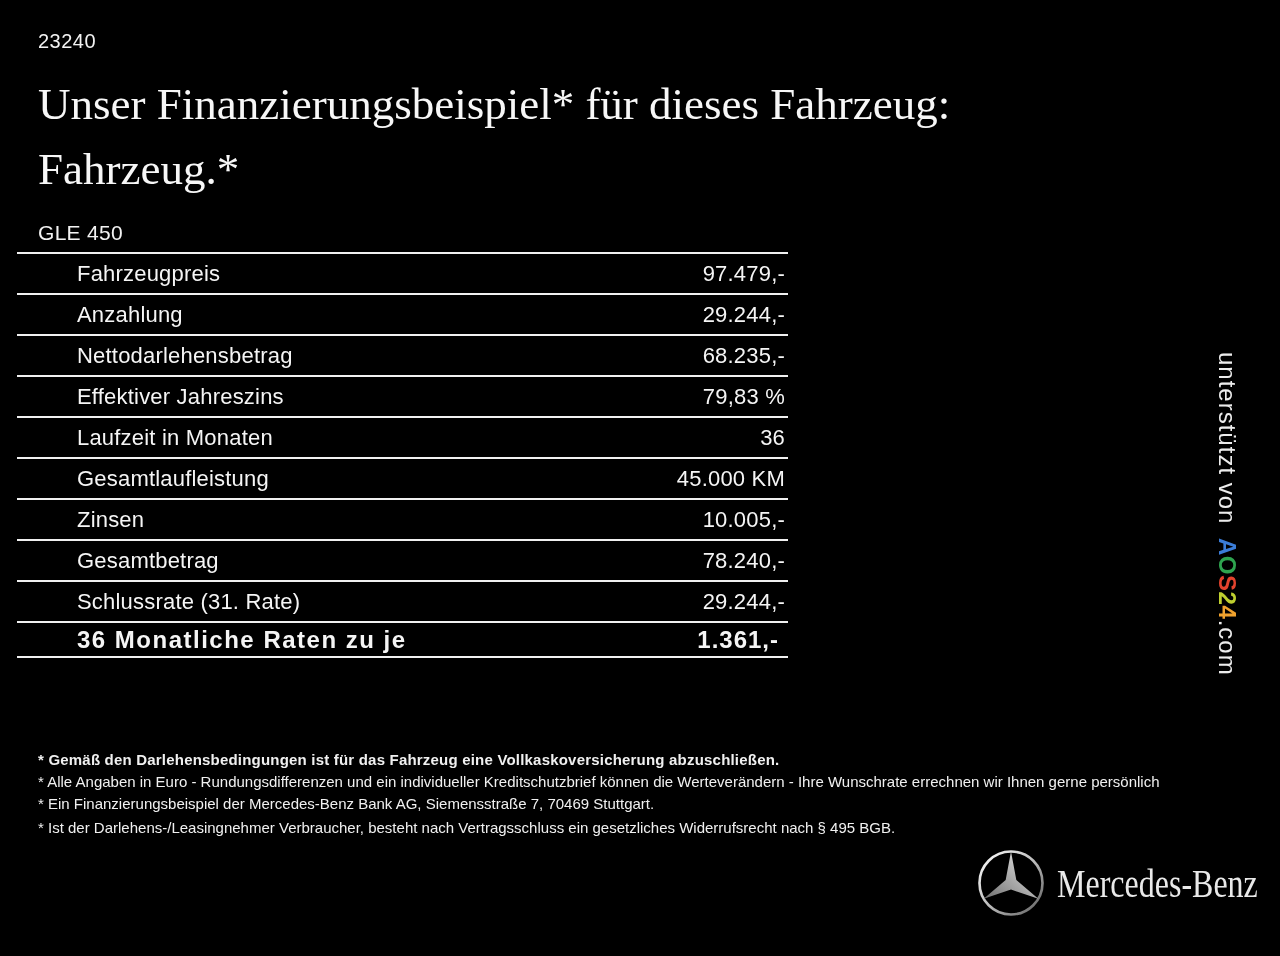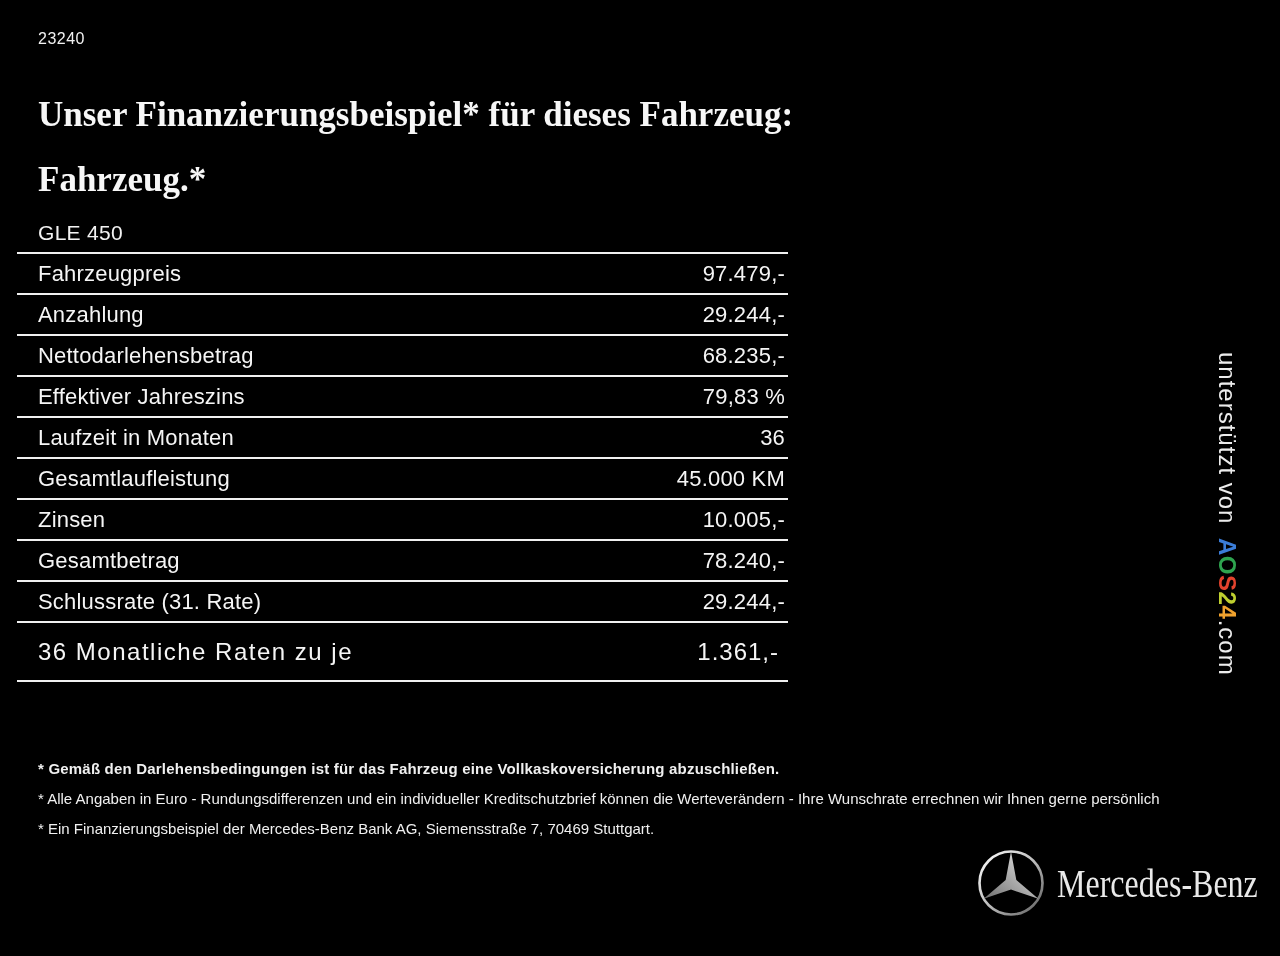--- a/index.html
+++ b/index.html
@@ -12,28 +12,28 @@
     position: relative;
   }
   .page {
     position: absolute; inset: 0;
     width: 1280px; height: 956px;
     background: #000000;
   }
 
   .doc-number {
     position: absolute; left: 38px; top: 30px;
-    font-size: 16px; letter-spacing: 0.5px; color: #f2f2f2;
+    font-size: 20px; letter-spacing: 0.5px; color: #f2f2f2;
   }
 
   .title {
-    position: absolute; left: 38px; top: 82px;
+    position: absolute; left: 38px; top: 72px;
     font-family: "Liberation Serif", serif;
-    font-weight: 700;
-    font-size: 35px; line-height: 65px;
+    font-weight: 400;
+    font-size: 45px; line-height: 65px;
     color: #f7f7f7;
     white-space: nowrap;
   }
 
   .model {
     position: absolute; left: 38px; top: 221px;
     font-size: 21px; letter-spacing: 0.3px; color: #f2f2f2; text-align: right;
   }
 
   .fin-table {
@@ -41,37 +41,37 @@
     width: 771px;
   }
   .t-row {
     height: 41px;
     border-top: 2px solid #f0f0f0;
     display: flex; justify-content: space-between; align-items: center;
     padding: 0 3px 0 21px;
     font-size: 22px;
     color: #f5f5f5;
   }
-  .t-label { letter-spacing: 0.2px; }
+  .t-label { letter-spacing: 0.2px; margin-left: 39px; }
   .t-value { letter-spacing: 0.2px; }
   .t-total {
-    height: 61px;
+    height: 37px;
     border-bottom: 2px solid #f0f0f0;
-    font-weight: 400;
+    font-weight: 700;
     font-size: 24px;
   }
   .t-total .t-label { letter-spacing: 1.5px; }
   .t-total .t-value { letter-spacing: 1px; padding-right: 6px; }
 
   .footnotes {
     position: absolute; left: 38px; top: 749px;
     font-size: 15px; line-height: 21px; color: #f0f0f0;
     width: 1210px;
   }
-  .fn { margin-bottom: 1px; white-space: nowrap; margin-top: 9px; }
+  .fn { margin-bottom: 1px; white-space: nowrap; }
   .fn-bold { font-weight: 700; letter-spacing: 0.2px; }
   .fn-last { margin-top: 3px; }
 
   .watermark {
     position: absolute; left: 1213px; top: 352px;
     writing-mode: vertical-rl;
     font-size: 24px; letter-spacing: 1px;
     color: #ececec;
     white-space: nowrap;
   }
@@ -150,20 +150,21 @@
     <div class="t-row t-total">
       <span class="t-label">36 Monatliche Raten zu je</span>
       <span class="t-value">1.361,-</span>
     </div>
   </div>
 
   <div class="footnotes">
     <div class="fn fn-bold">* Gemäß den Darlehensbedingungen ist für das Fahrzeug eine Vollkaskoversicherung abzuschließen.</div>
     <div class="fn">* Alle Angaben in Euro - Rundungsdifferenzen und ein individueller Kreditschutzbrief können die Werteverändern - Ihre Wunschrate errechnen wir Ihnen gerne persönlich</div>
     <div class="fn">* Ein Finanzierungsbeispiel der Mercedes-Benz Bank AG, Siemensstraße 7, 70469 Stuttgart.</div>
+    <div class="fn fn-last">* Ist der Darlehens-/Leasingnehmer Verbraucher, besteht nach Vertragsschluss ein gesetzliches Widerrufsrecht nach § 495 BGB.</div>
   </div>
 
   <div class="watermark">
     <span class="wm-prefix">unterstützt von</span><span class="wm-brand"><span class="wm-letter" style="color: rgb(59, 125, 216);">A</span><span class="wm-letter" style="color: rgb(46, 164, 79);">O</span><span class="wm-letter" style="color: rgb(226, 67, 45);">S</span><span class="wm-letter" style="color: rgb(190, 207, 47);">2</span><span class="wm-letter" style="color: rgb(240, 162, 46);">4</span></span><span class="wm-suffix">.com</span>
   </div>
 
   <svg class="brand-logo" viewBox="0 0 80 80" xmlns="http://www.w3.org/2000/svg" aria-hidden="true">
     <defs>
       <linearGradient id="silverGrad" x1="0" y1="0" x2="1" y2="1">
         <stop offset="0" stop-color="#ffffff"></stop>

